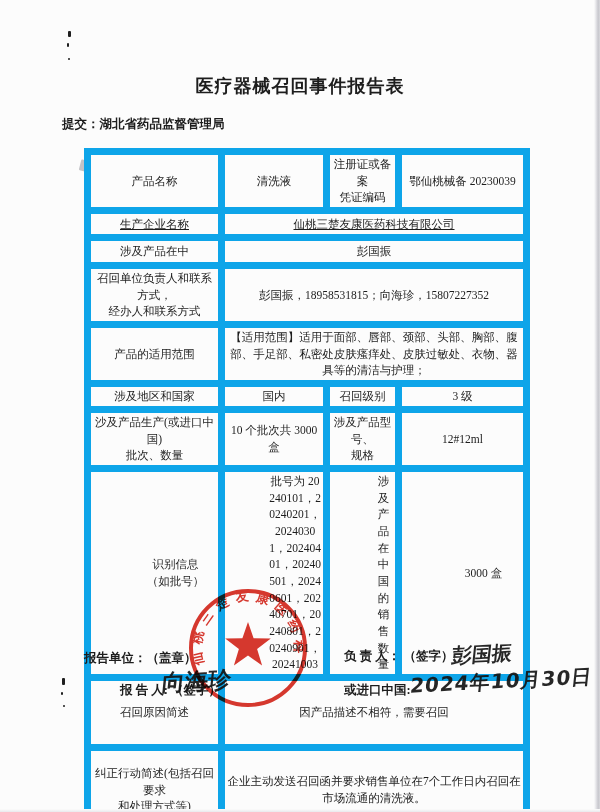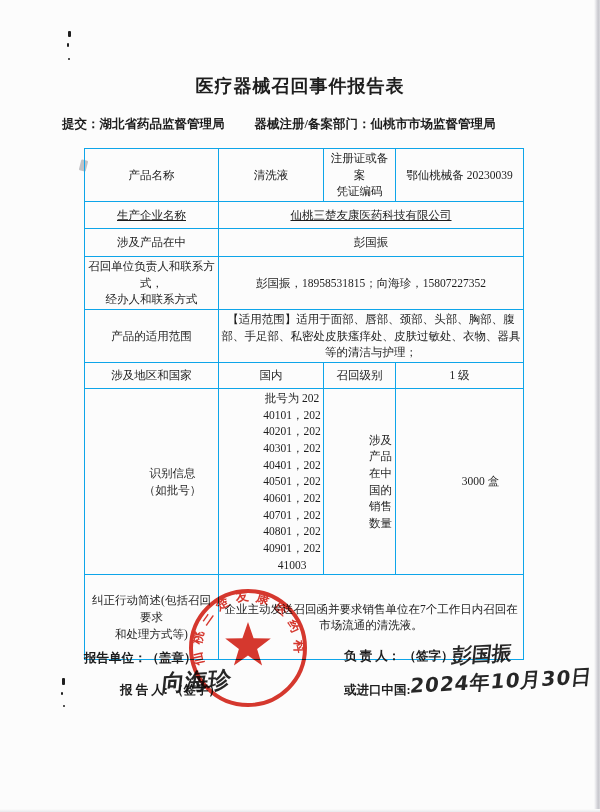--- a/index.html
+++ b/index.html
@@ -28,21 +28,21 @@
     position:absolute; top:116px; left:62px; right:50px;
     display:flex; gap:30px; font-size:12.5px; font-weight:700; white-space:nowrap;
   }
 
   table.form {
     position:absolute; left:84px; top:148px; width:439px;
     border-collapse:collapse; table-layout:fixed;
     border:1.5px solid #2e2e2e;
   }
   table.form td {
-    border:1px solid #0ea5e9; text-align:center; vertical-align:middle;
+    border:7px solid #0ea5e9; text-align:center; vertical-align:middle;
     font-size:11.5px; line-height:1.45; padding:1px 2px; overflow:hidden;
     white-space:pre-line;
   }
   td.lbl { font-weight:400; }
   td.xs  { font-size:10.3px; }
   td.left { text-align:left; padding-left:5px; }
   td.batches {
     text-align:left; font-size:10.6px; line-height:1.52;
     word-break:break-all; padding:2px 3px; white-space:normal;
   }
@@ -77,21 +77,20 @@
   <div class="speck" style="left:68px;top:58px;width:2px;height:2px;"></div>
   <div class="speck faint" style="left:80px;top:160px;width:7px;height:11px;transform:rotate(14deg);"></div>
   <div class="speck" style="left:62px;top:678px;width:3px;height:7px;"></div>
   <div class="speck" style="left:61px;top:692px;width:2px;height:3px;"></div>
   <div class="speck" style="left:63px;top:705px;width:2px;height:2px;"></div>
 
   <div class="doc-title">医疗器械召回事件报告表</div>
 
   <div class="submit-line">
     <span>提交：湖北省药品监督管理局</span>
-    <span>器械注册/备案部门：仙桃市市场监督管理局</span>
   </div>
 
   <table class="form">
     <colgroup>
       <col style="width:134px">
         <col style="width:105px">
         <col style="width:72px">
         <col style="width:128px">
     </colgroup>
     <tbody>
@@ -116,29 +115,41 @@
       <td colspan="3">彭国振，18958531815；向海珍，15807227352</td>
     </tr>
     <tr class="r5">
       <td class="lbl">产品的适用范围</td>
       <td colspan="3" class="scope">【适用范围】适用于面部、唇部、颈部、头部、胸部、腹部、手足部、私密处皮肤瘙痒处、皮肤过敏处、衣物、器具等的清洁与护理；</td>
     </tr>
     <tr class="r6">
       <td class="lbl">涉及地区和国家</td>
       <td>国内</td>
       <td class="lbl">召回级别</td>
-      <td>1 级</td>
+      <td>3 级</td>
+    </tr>
+    <tr class="r7">
+      <td class="lbl xs">沙及产品生产(或进口中国)
+批次、数量</td>
+      <td>10 个批次共 3000 盒</td>
+      <td class="lbl xs">涉及产品型号、
+规格</td>
+      <td>12#12ml</td>
     </tr>
     <tr class="r8">
       <td class="lbl">识别信息
 （如批号）</td>
       <td class="batches">批号为 20240101，20240201，20240301，20240401，20240501，20240601，20240701，20240801，20240901，20241003</td>
       <td class="lbl">涉及产品在中
 国的销售数量</td>
       <td>3000 盒</td>
+    </tr>
+    <tr class="r9">
+      <td class="lbl">召回原因简述</td>
+      <td colspan="3">因产品描述不相符，需要召回</td>
     </tr>
     <tr class="r10">
       <td class="lbl xs">纠正行动简述(包括召回要求
 和处理方式等)</td>
       <td colspan="3" class="action">企业主动发送召回函并要求销售单位在7个工作日内召回在市场流通的清洗液。</td>
     </tr>
   </tbody>
     </table>
 
   <div class="footer-label" style="left:84px;top:650px;">报告单位：（盖章）</div>

